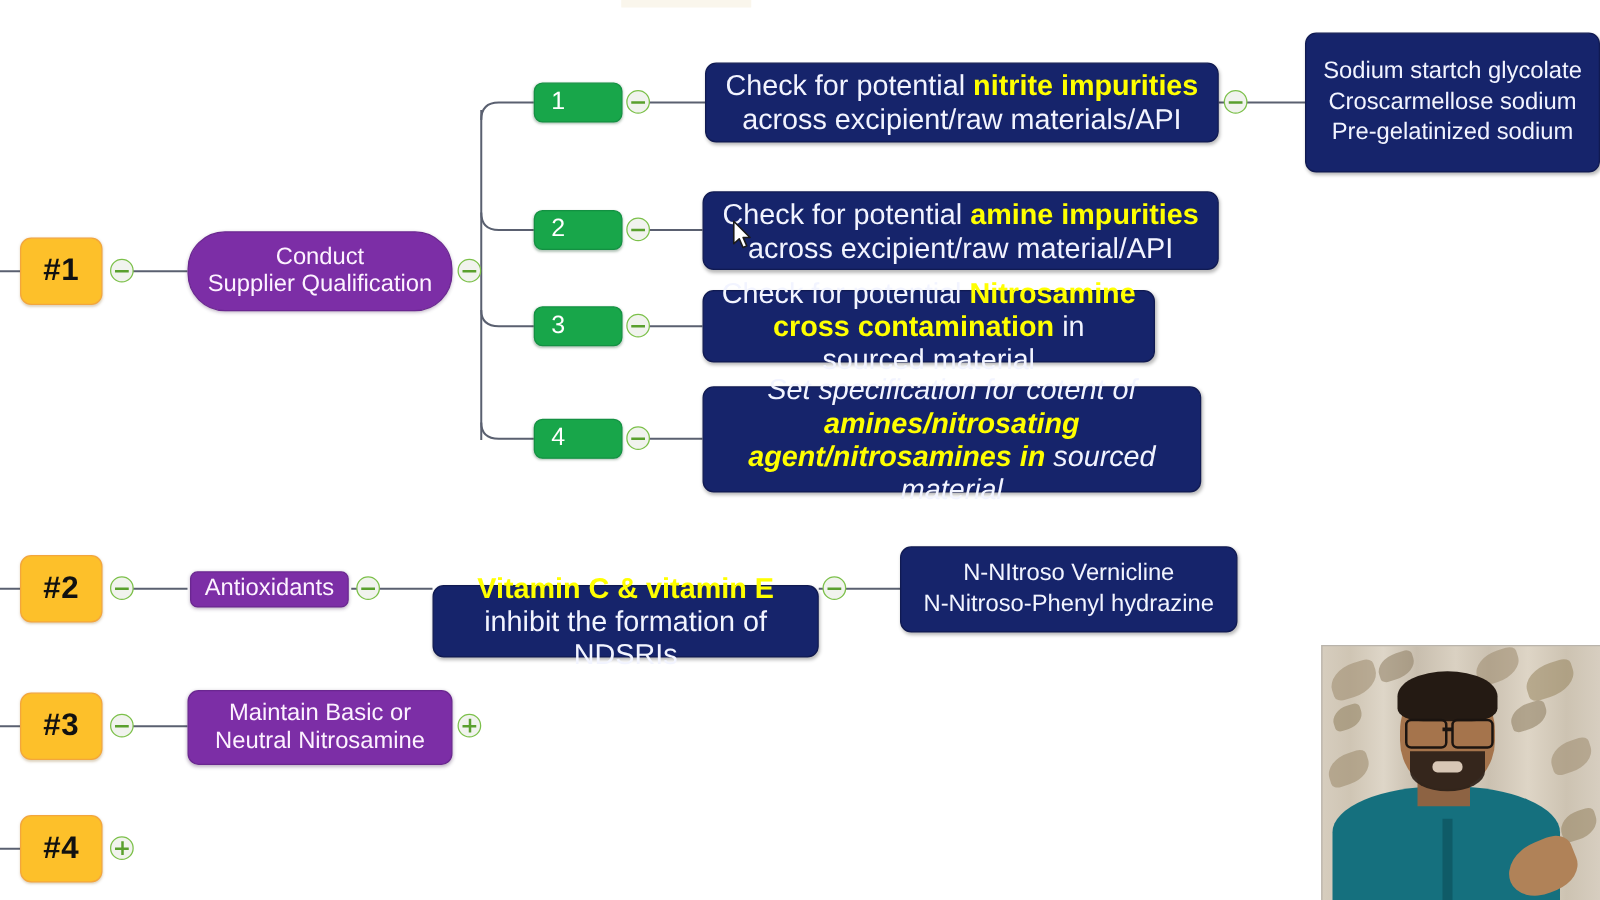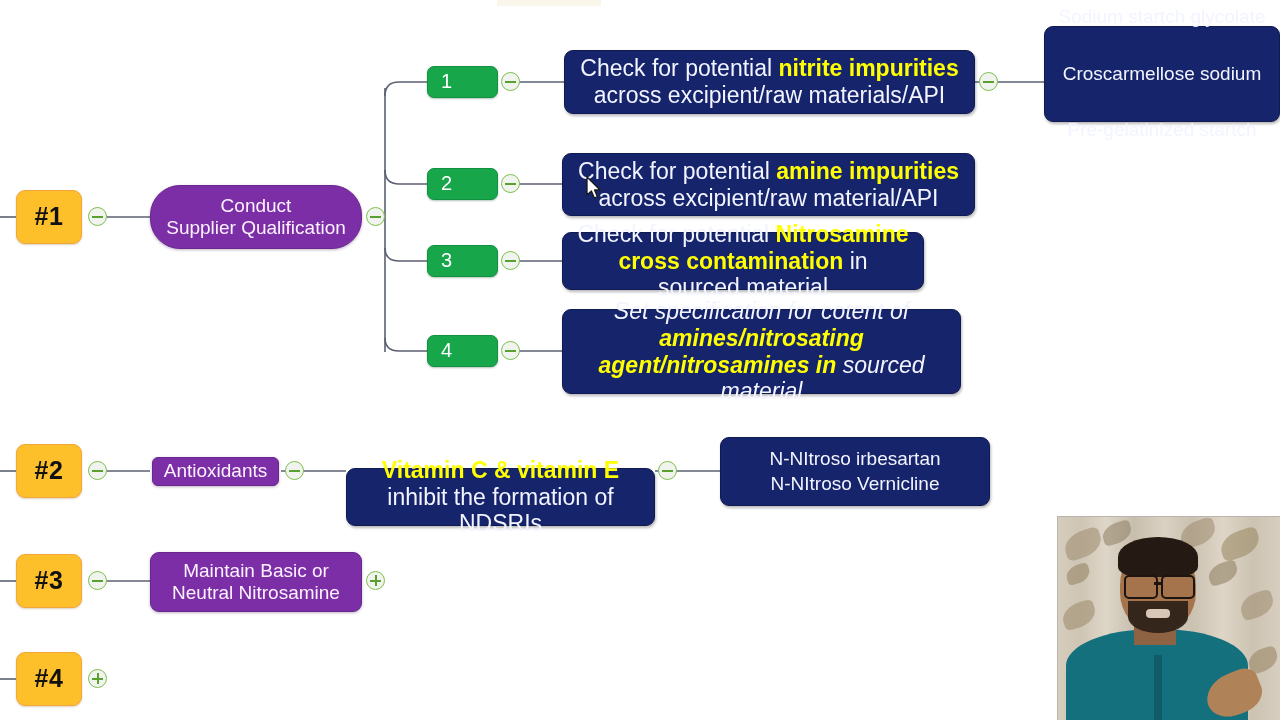--- a/index.html
+++ b/index.html
@@ -117,24 +117,24 @@
 
   <div class="node green-node" style="left:427px;top:66px;width:71px;height:32px;">1</div>
   <div class="toggle" style="left:501px;top:72px;"></div>
   <div class="node navy-node" style="left:564px;top:50px;width:411px;height:64px;">
     <span>
       <span>Check for potential </span><span class="hl">nitrite impurities</span><span> across excipient/raw materials/API</span>
     </span>
   </div>
   <div class="toggle" style="left:979px;top:72px;"></div>
 
-  <div class="node navy-node plain" style="left:1044px;top:26px;width:236px;height:96px;flex-direction:column;gap:32px;">
+  <div class="node navy-node plain" style="left:1044px;top:26px;width:236px;height:112px;flex-direction:column;">
     <span>Sodium startch glycolate</span>
     <span>Croscarmellose sodium</span>
-    <span>Pre-gelatinized startch</span>
+    <span>Pre-gelatinized sodium</span>
   </div>
 
   <div class="node green-node" style="left:427px;top:168px;width:71px;height:32px;">2</div>
   <div class="toggle" style="left:501px;top:174px;"></div>
   <div class="node navy-node" style="left:562px;top:153px;width:413px;height:63px;">
     <span>
       <span>Check for potential </span><span class="hl">amine impurities</span><span> across excipient/raw material/API</span>
     </span>
   </div>
 
@@ -160,22 +160,22 @@
   <div class="node purple-node small" style="left:152px;top:457px;width:127px;height:29px;">Antioxidants</div>
   <div class="toggle" style="left:285px;top:461px;"></div>
 
   <div class="node navy-node" style="left:346px;top:468px;width:309px;height:58px;flex-direction:column;">
     <span class="hl">Vitamin C &amp; vitamin E</span>
     <span>inhibit the formation of NDSRIs</span>
   </div>
   <div class="toggle" style="left:658px;top:461px;"></div>
 
   <div class="node navy-node plain" style="left:720px;top:437px;width:270px;height:69px;flex-direction:column;">
-    <span>N-NItroso irbesartan</span>
     <span>N-NItroso Vernicline</span>
+    <span>N-Nitroso-Phenyl hydrazine</span>
   </div>
 
   <div class="node root-node" style="left:16px;top:554px;width:66px;height:54px;">#3</div>
   <div class="toggle" style="left:88px;top:571px;"></div>
 
   <div class="node purple-node" style="left:150px;top:552px;width:212px;height:60px;flex-direction:column;">
     <span>Maintain Basic or</span>
     <span>Neutral Nitrosamine</span>
   </div>
   <div class="toggle plus" style="left:366px;top:571px;"></div>

